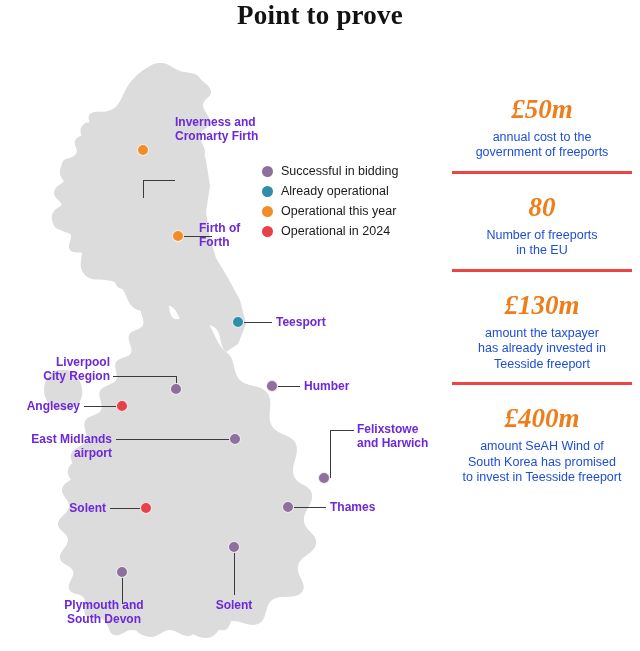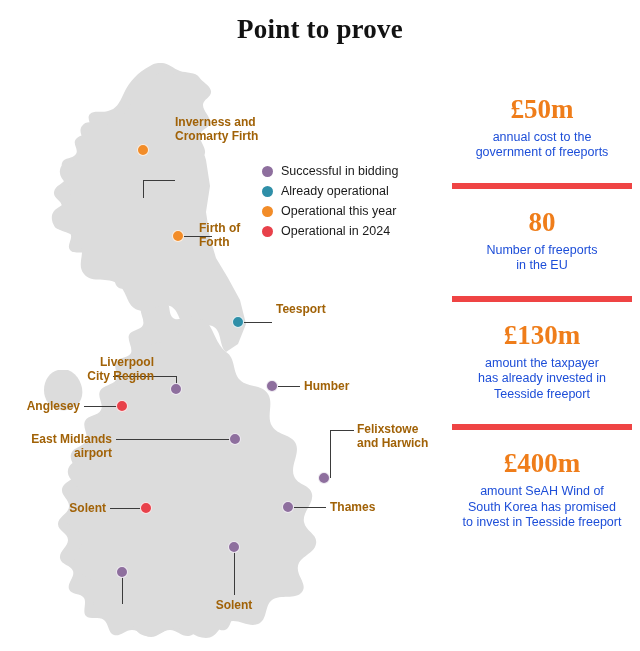--- a/index.html
+++ b/index.html
@@ -13,21 +13,20 @@
     font-family: "Liberation Sans", sans-serif;
     color: #1a1a1a;
     position: relative;
     overflow: hidden;
   }
   .title {
     font-family: "Liberation Serif", serif;
     font-weight: bold;
     font-size: 27px;
     text-align: center;
-    padding-top: 14px;
     letter-spacing: 0.2px;
     color: #121212;
   }
   
   .map-panel {
     position: absolute;
     left: 0;
     top: 52px;
     width: 450px;
     height: 599px;
@@ -59,21 +58,21 @@
   .legend-label {
     color: #1a1a1a;
     white-space: nowrap;
   }
   
   .map-label {
     position: absolute;
     font-size: 12px;
     font-weight: bold;
     line-height: 1.18;
-    color: #a16207;
+    color: #6d28d9;
     white-space: pre-line;
   }
   .map-label.right { text-align: left; }
   .map-label.left  { text-align: right; }
   
   .dot {
     position: absolute;
     width: 12px;
     height: 12px;
     border-radius: 50%;
@@ -95,31 +94,32 @@
     position: absolute;
     left: 452px;
     top: 95px;
     width: 180px;
   }
   .stat {
     padding: 0 4px 0 4px;
     text-align: center;
   }
   .stat + .stat {
-    border-top: 6px solid #ef4444;
-    margin-top: 22px;
+    border-top: 3px solid #ef4444;
+    margin-top: 10px;
     padding-top: 19px;
   }
   .stat-value {
     font-family: "Liberation Serif", serif;
     font-weight: bold;
     font-size: 27px;
     color: #ef7d1a;
     line-height: 1.1;
     margin-bottom: 5px;
+    font-style: italic;
   }
   .stat-desc {
     font-size: 12.5px;
     line-height: 1.25;
     color: #1d4ed8;
   }
 </style>
 </head>
 <body>
 
@@ -300,31 +300,33 @@
   <div class="dot" style="left:318px; top:420px; background:#8e6f9e;"></div>
   <div class="dot" style="left:140px; top:450px; background:#e8414a;"></div>
   <div class="dot" style="left:282px; top:449px; background:#8e6f9e;"></div>
   <div class="dot" style="left:228px; top:489px; background:#8e6f9e;"></div>
   <div class="dot" style="left:116px; top:514px; background:#8e6f9e;"></div>
 
   <div class="map-label right" style="left:175px; top:63px;">Inverness and
 Cromarty Firth</div>
   <div class="map-label right" style="left:199px; top:169px;">Firth of
 Forth</div>
-  <div class="map-label right" style="left:276px; top:250px;">Teesport</div>
-  <div class="map-label left" style="left:0px; width:110px; top:303px;padding-left:44px;">Liverpool
+  <div class="map-label right" style="left:276px; top:263px;">Teesport</div>
+  <div class="map-label left" style="left:0px; width:110px; top:303px;">Liverpool
 City Region</div>
   <div class="map-label right" style="left:304px; top:327px;">Humber</div>
   <div class="map-label left" style="left:0px; width:80px; top:347px;">Anglesey</div>
   <div class="map-label left" style="left:0px; width:112px; top:380px;">East Midlands
 airport</div>
   <div class="map-label right" style="left:357px; top:370px;">Felixstowe
 and Harwich</div>
   <div class="map-label left" style="left:0px; width:106px; top:449px;">Solent</div>
   <div class="map-label right" style="left:330px; top:448px;">Thames</div>
+  <div class="map-label left" style="left:38px; width:132px; text-align:center; top:546px;">Plymouth and
+South Devon</div>
   <div class="map-label left" style="left:196px; width:76px; text-align:center; top:546px;">Solent</div>
 
   <div class="legend">
     <div class="legend-row">
       <span class="legend-dot" style="background:#8e6f9e;"></span>
       <span class="legend-label">Successful in bidding</span>
     </div>
     <div class="legend-row">
       <span class="legend-dot" style="background:#2f8fa8;"></span>
       <span class="legend-label">Already operational</span>

